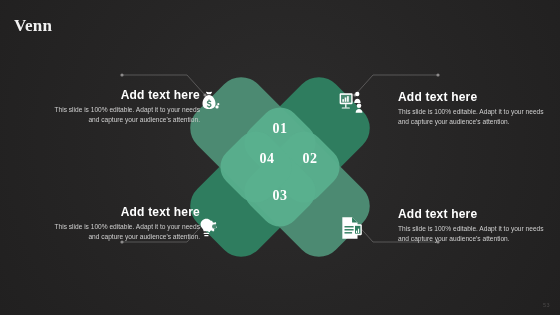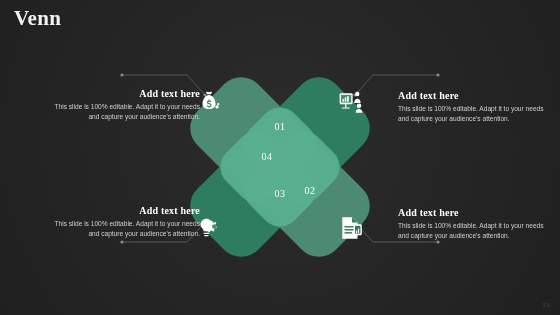--- a/index.html
+++ b/index.html
@@ -5,23 +5,23 @@
   html,body{margin:0;padding:0;}
   body{
     width:560px;height:315px;overflow:hidden;
     background:#262525;
     font-family:"Liberation Sans", sans-serif;
     position:relative;
   }
   .slide{position:absolute;inset:0;background:radial-gradient(circle at 50% 45%, #2d2c2c 0%, #262525 55%, #212020 100%);}
 
   .slide-title{
-    position:absolute;left:14px;top:6px;
+    position:absolute;left:14px;top:16px;
     font-family:"Liberation Serif", serif;
-    font-size:21px;font-weight:700;color:#f2f2f2;
+    font-size:17px;font-weight:700;color:#f2f2f2;
     letter-spacing:.3px;
   }
 
   
   .diagram{position:absolute;left:160px;top:52px;width:240px;height:230px;}
   .arm{
     position:absolute;width:86px;height:196px;border-radius:24px;
     left:77px;top:17px;
   }
   .arm.a{transform:rotate(45deg);background:#2f7d5f;}
@@ -31,41 +31,41 @@
     position:absolute;width:62px;height:62px;border-radius:20px;
     background:#59b08e;opacity:.92;
     left:89px;top:84px;
   }
   .p1{transform:rotate(45deg) translate(-17px,-17px);}
   .p2{transform:rotate(45deg) translate(17px,-17px);}
   .p3{transform:rotate(45deg) translate(17px,17px);}
   .p4{transform:rotate(45deg) translate(-17px,17px);}
 
   .num{
-    position:absolute;color:#ffffff;font-size:10px;font-weight:400;
+    position:absolute;color:#ffffff;font-size:14px;font-weight:700;
     font-family:"Liberation Serif", serif;letter-spacing:.5px;
     width:30px;text-align:center;
   }
   .n1{left:105px;top:69px;}
-  .n2{left:135px;top:99px;margin-top:34px;}
+  .n2{left:135px;top:99px;}
   .n3{left:105px;top:129px;margin-top:7px;}
   .n4{left:92px;top:99px;}
 
   .ico{position:absolute;width:26px;height:26px;}
   .ico svg{width:100%;height:100%;display:block;}
   .ico-tl{left:36px;top:37px;}
   .ico-tr{left:178px;top:37px;}
   .ico-bl{left:36px;top:163px;}
   .ico-br{left:178px;top:163px;}
 
   
   .callout{position:absolute;width:152px;}
   .callout .hd{
-    font-family:Liberation Serif, serif;
-    font-size:10px;font-weight:700;color:#ffffff;margin:0 0 3px 0;
+    font-family:Liberation Sans, sans-serif;
+    font-size:12px;font-weight:700;color:#ffffff;margin:0 0 3px 0;
     letter-spacing:.2px;
   }
   .callout .bd{
     font-size:6.6px;line-height:1.55;color:#cfcfcf;margin:0;
   }
   .c-tl{left:48px;top:88px;text-align:right;}
   .c-tr{left:398px;top:90px;text-align:left;}
   .c-bl{left:48px;top:205px;text-align:right;}
   .c-br{left:398px;top:207px;text-align:left;}
 

